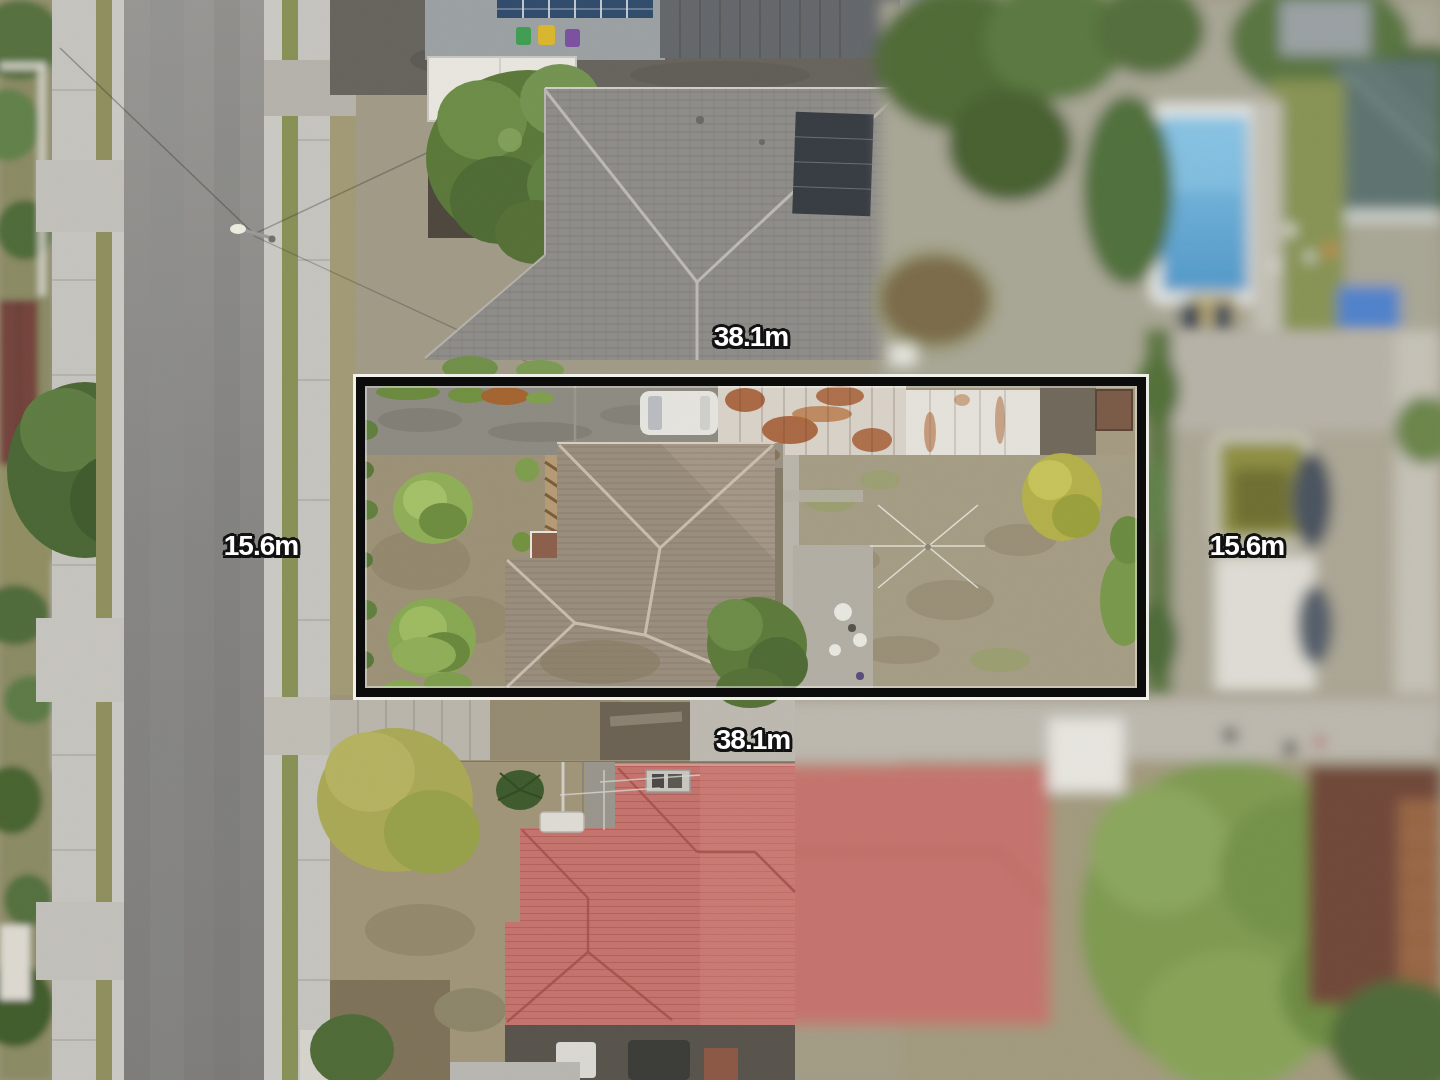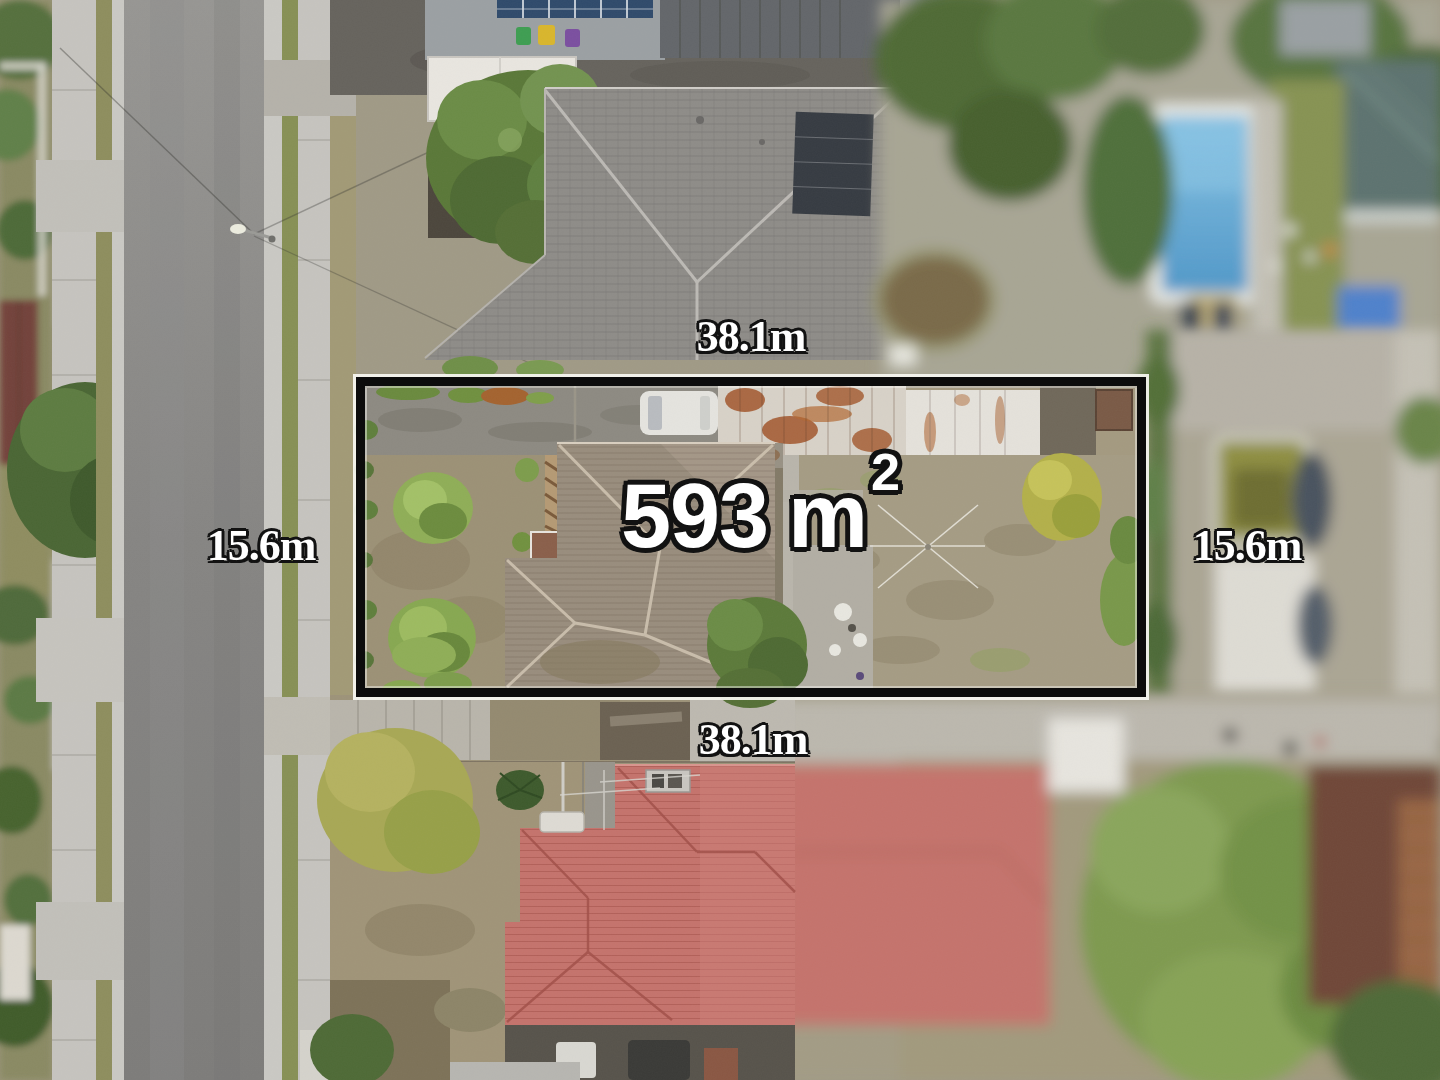--- a/index.html
+++ b/index.html
@@ -9,21 +9,21 @@
   
   .boundary{position:absolute;left:356px;top:377px;width:772px;height:302px;
             border:9px solid #0c0c0c;
             box-shadow:0 0 0 3px rgba(248,248,243,.92), inset 0 0 0 2px rgba(248,248,243,.45);}
   
   .lbl{position:absolute;transform:translate(-50%,-50%);white-space:nowrap;
        color:#fff;font-weight:bold;line-height:1;letter-spacing:-1px;
        text-shadow:3px 0 0 #121212,-3px 0 0 #121212,0 3px 0 #121212,0 -3px 0 #121212,
                    2.5px 2.5px 0 #121212,-2.5px 2.5px 0 #121212,
                    2.5px -2.5px 0 #121212,-2.5px -2.5px 0 #121212;}
-  .dim{font-size:44px;font-family:Liberation Serif, serif;}
+  .dim{font-size:28px;}
   .dim-top{left:751px;top:337px;}
   .dim-bottom{left:753px;top:740px;}
   .dim-left{left:261px;top:546px;}
   .dim-right{left:1247px;top:546px;}
   .area{left:760px;top:516px;font-size:90px;
         text-shadow:5px 0 0 #121212,-5px 0 0 #121212,0 5px 0 #121212,0 -5px 0 #121212,
                     4px 4px 0 #121212,-4px 4px 0 #121212,4px -4px 0 #121212,-4px -4px 0 #121212;}
   .area .v{margin-right:20px;}
   .area sup{font-size:0.58em;position:relative;top:-0.5em;margin-left:4px;line-height:0;}
   .approx{left:740px;top:579px;font-size:38px;letter-spacing:0;}
@@ -569,17 +569,14 @@
   <rect width="1440" height="1080" filter="url(#grain)" opacity="0.5"></rect>
 </svg>
 
 <div class="boundary"></div>
 
 <div class="lbl dim dim-top">38.1m</div>
 <div class="lbl dim dim-bottom">38.1m</div>
 <div class="lbl dim dim-left">15.6m</div>
 <div class="lbl dim dim-right">15.6m</div>
 
-<div class="lbl area">
-  <span class="v">593</span><span>m</span><sup>2</sup>
+
 </div>
 
-</div>
-
 </body></html>

